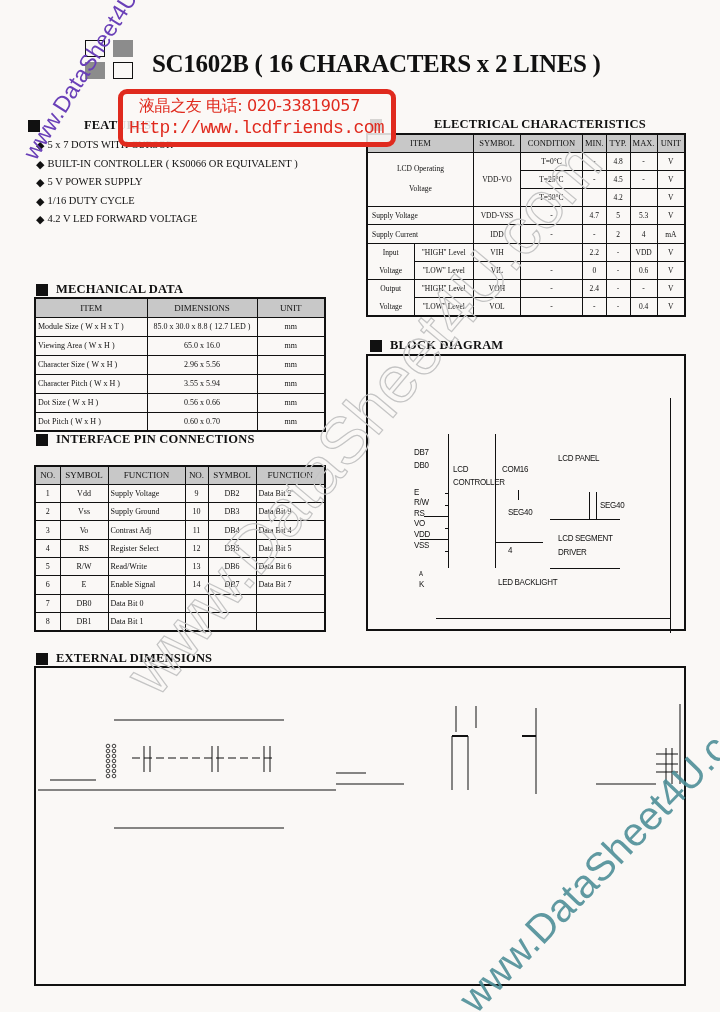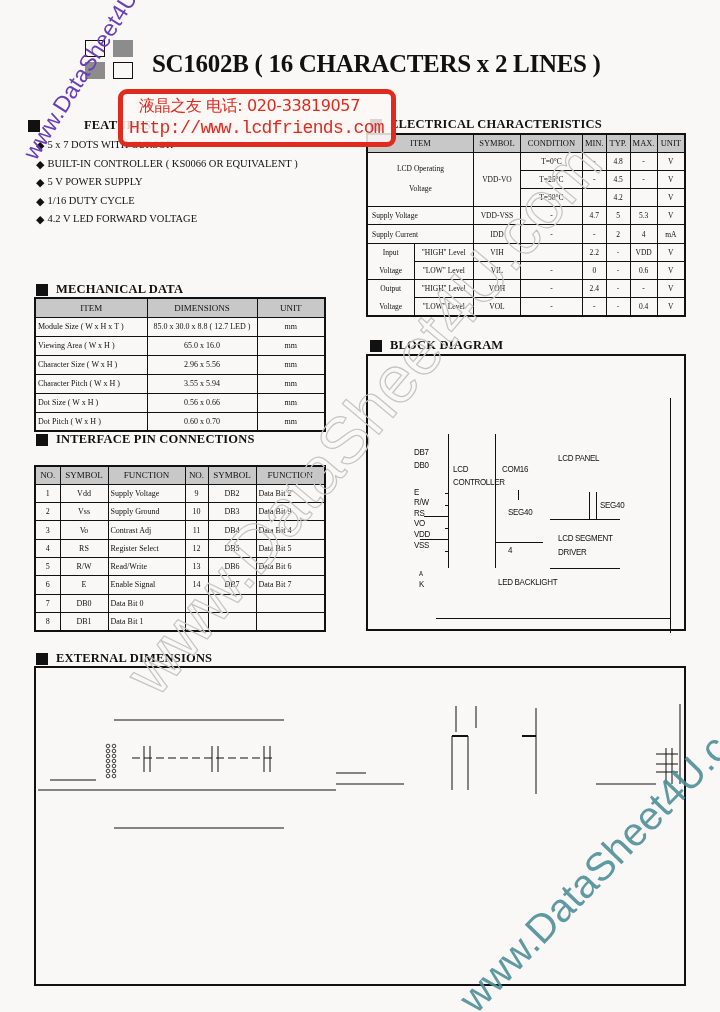--- a/index.html
+++ b/index.html
@@ -219,21 +219,21 @@
         <td>8</td>
         <td>DB1</td>
         <td class="l">Data Bit 1</td>
         <td></td>
         <td></td>
         <td class="l"></td>
       </tr>
 </tbody>
   </table>
 
-<div class="abs sec-head" style="left:370px;top:117px;">
+<div class="abs sec-head" style="left:370px;top:117px;gap:44px;">
   <span class="blk"></span>
   <span>ELECTRICAL CHARACTERISTICS</span>
 </div>
 <table class="abs elec outer">
   <tbody>
       <tr>
     <th colspan="2" style="width:102px">ITEM</th>
     <th style="width:47px">SYMBOL</th>
     <th style="width:62px">CONDITION</th>
     <th style="width:23px">MIN.</th>

